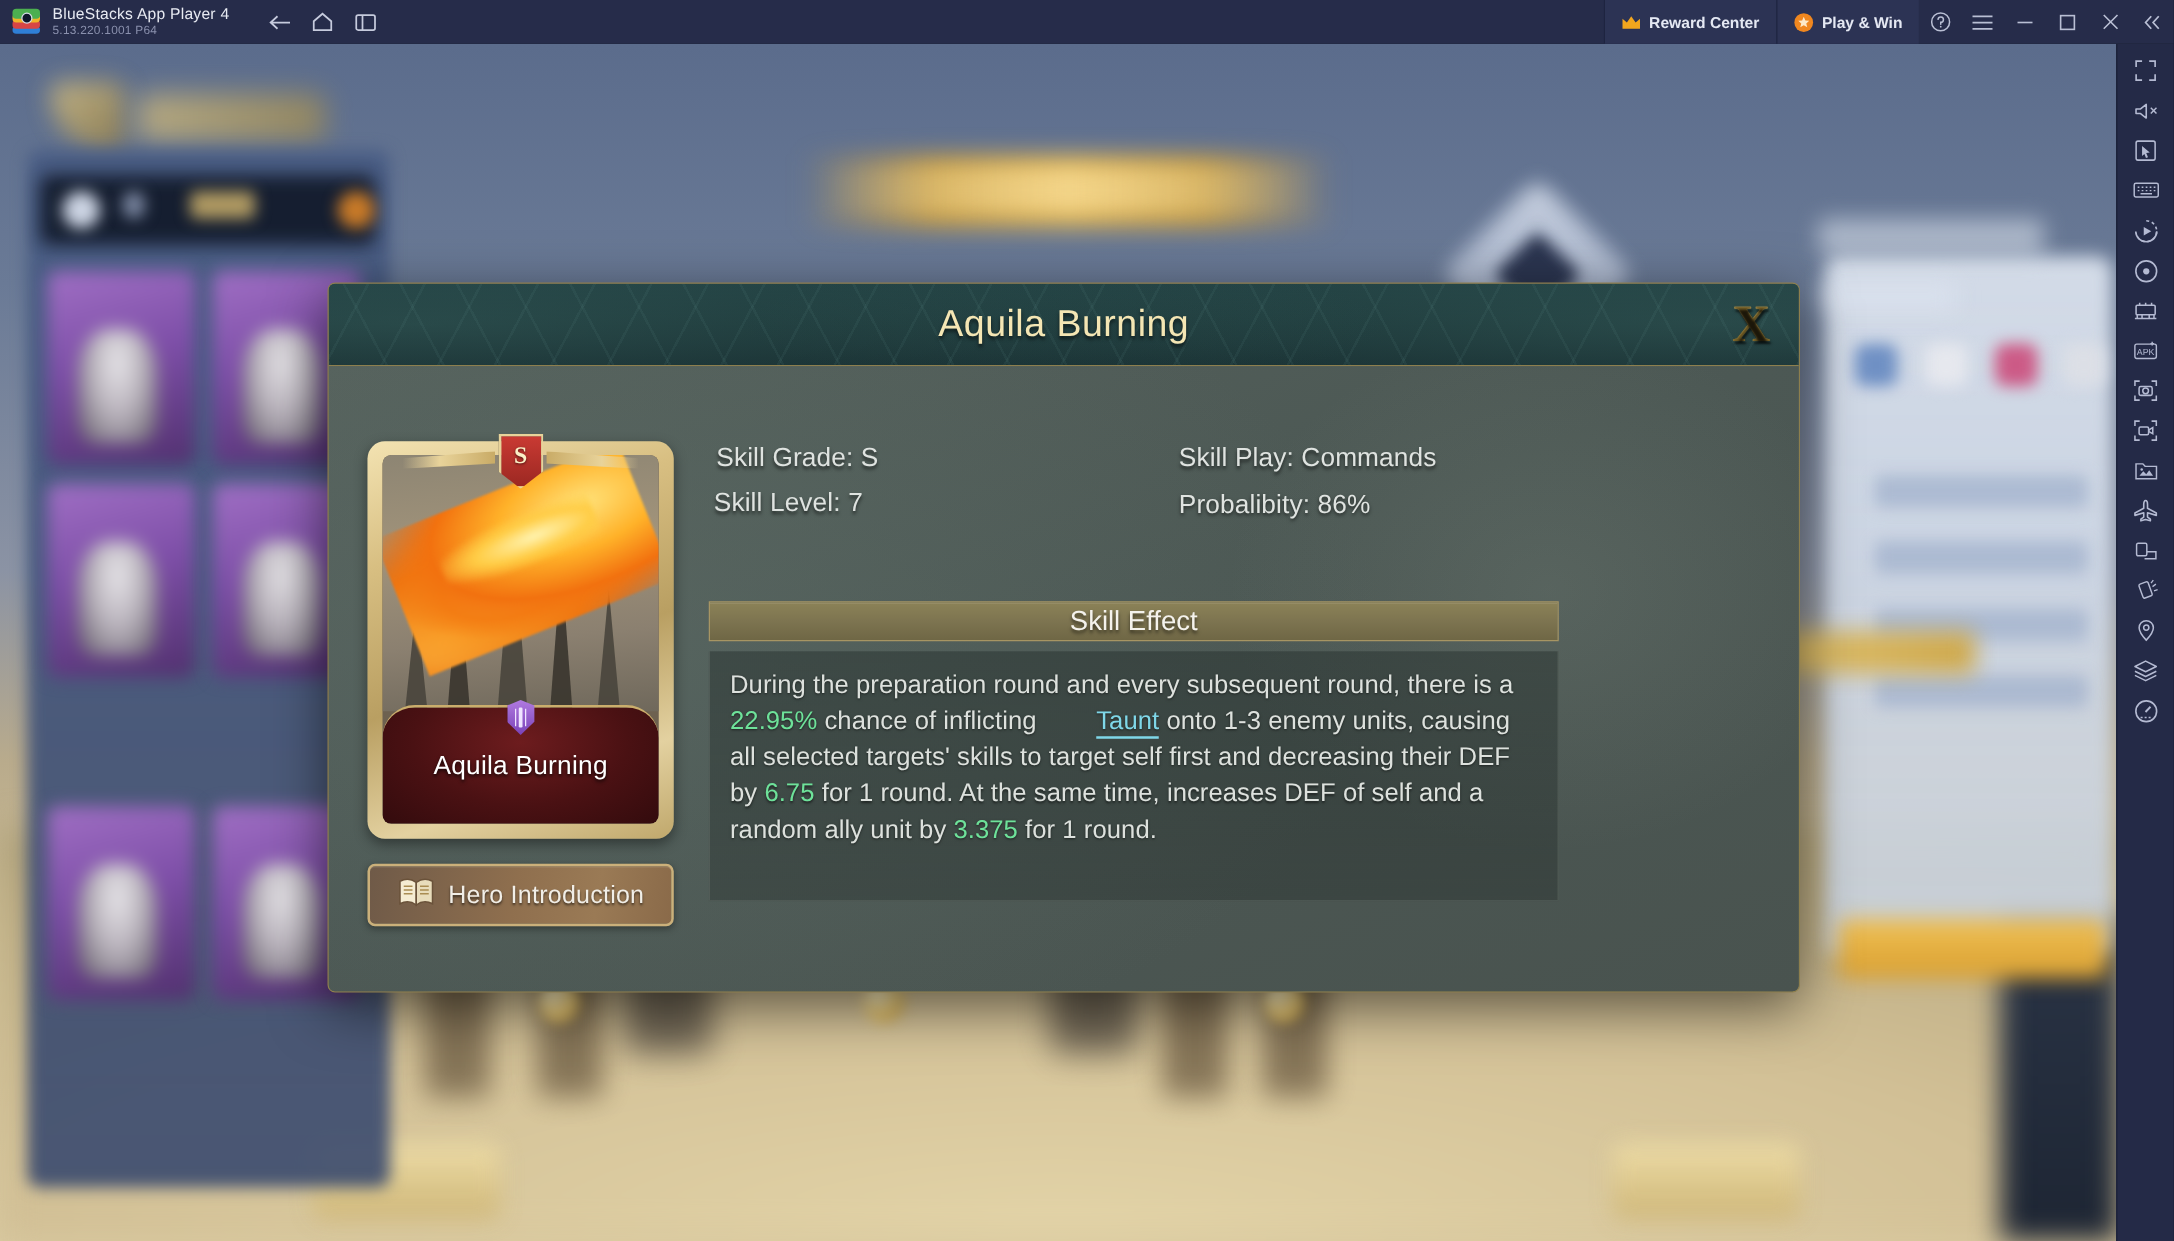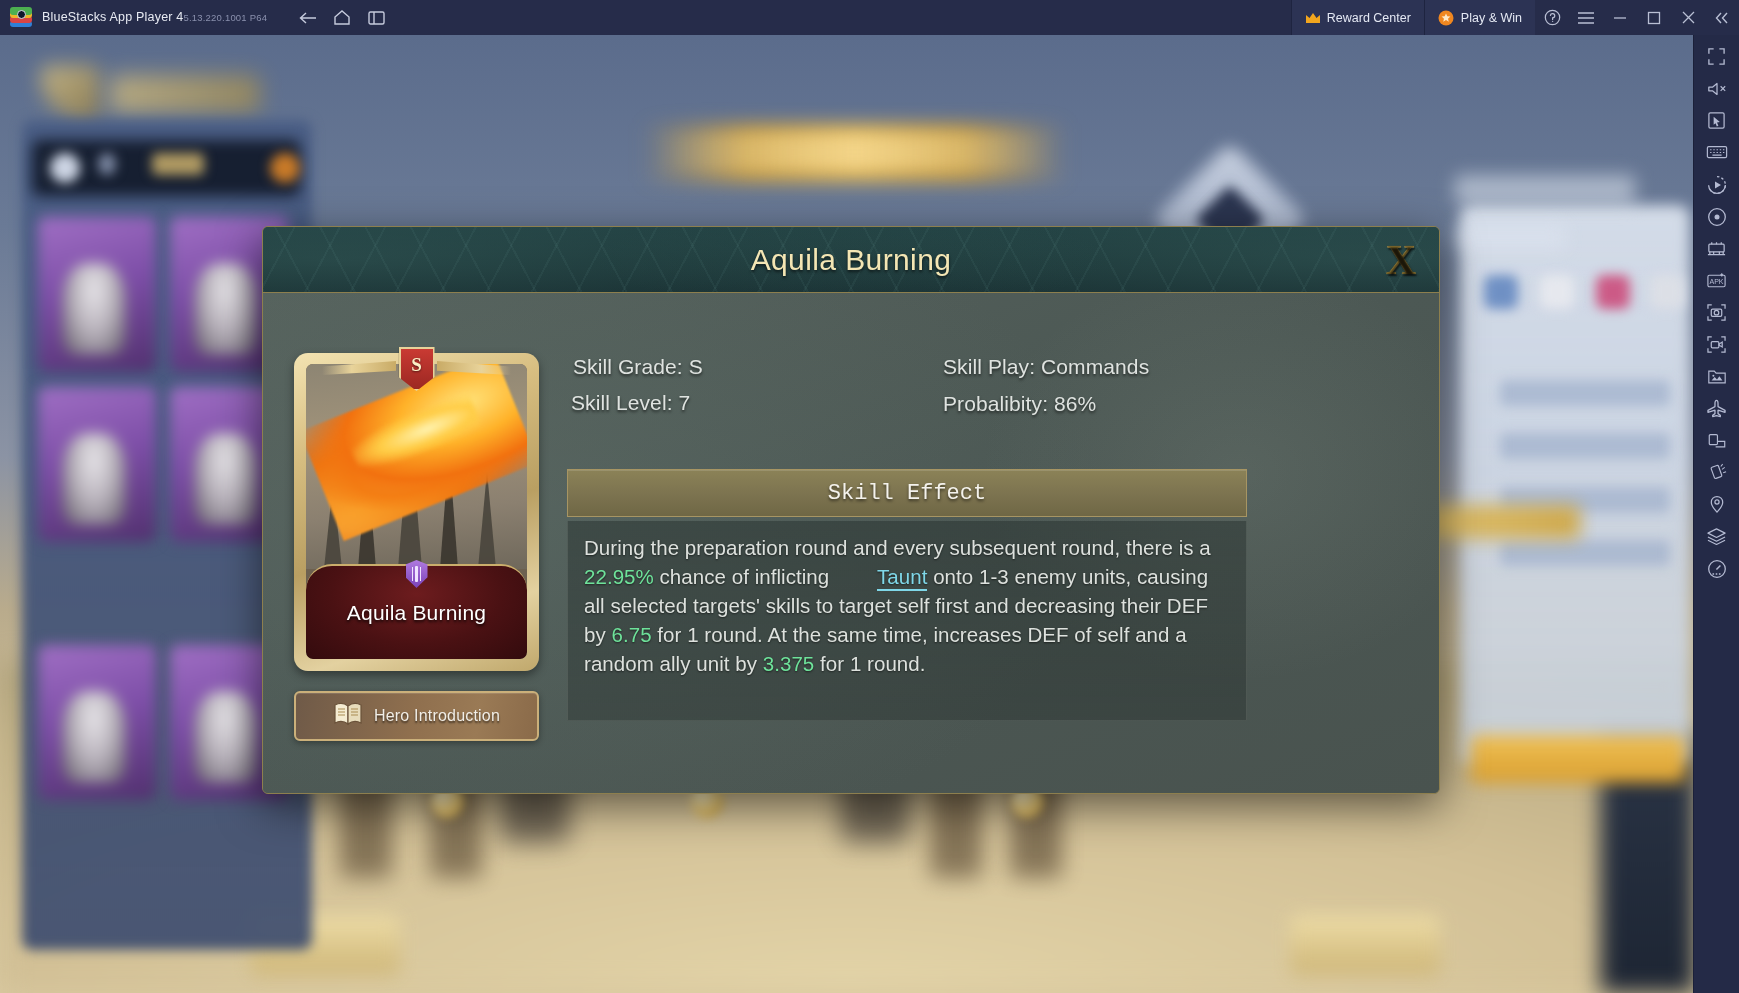--- a/index.html
+++ b/index.html
@@ -24,31 +24,31 @@
   }
   .bs-logo i { position:absolute; left:0; border-radius: 3px; display:block; }
   .bs-logo .l1 { top: 14px; width:22px; height:6px; background:#2f7fd6; }
   .bs-logo .l2 { top: 9px;  width:22px; height:7px; background:#d84545; }
   .bs-logo .l3 { top: 4px;  width:22px; height:7px; background:#f0b429; }
   .bs-logo .l4 { top: 0px;  width:22px; height:8px; background:#4caf50; }
   .bs-logo .eye {
     position:absolute; left:7px; top:3px; width:9px; height:9px;
     background:#10182c; border-radius:50%; border:1.5px solid #d8dde8;
   }
-  .bs-title-wrap { display:flex; flex-direction:row; justify-content:center; line-height:1.05; }
+  .bs-title-wrap { display:flex; flex-direction:column; justify-content:center; line-height:1.05; }
   #bs-name { color:#e7eaf2; font-size:12.5px; letter-spacing:.2px; }
   #bs-ver  { color:#8a90ad; font-size:9.5px; margin-top:2px; letter-spacing:.2px; }
 
   .navbtns { display:flex; align-items:center; gap:4px; margin-left:26px; }
   .navbtn {
     width:30px; height:26px; display:flex; align-items:center; justify-content:center;
     color:#c6cbdd; cursor:pointer; border-radius:3px;
   }
 
-  .tb-right { margin-left:auto; display:flex; align-items:center; height:34px; }
+  .tb-right { margin-left:auto; display:flex; align-items:center; height:34px;font-weight:bold; }
   .tb-pill {
     height:35px; display:flex; align-items:center; gap:7px; padding:0 13px;
     background:#2c3354; color:#e4e8f3; font-size:12.5px; cursor:pointer;
     border-left:1px solid #1e2440;
   }
   .crown {
     width:15px; height:11px; position:relative; flex:none;
   }
   .crown svg, .star svg { display:block; }
   .winbtn {
@@ -329,42 +329,41 @@
   
   #hero-intro {
     position:absolute; left:31px; top:398px; width:245px; height:50px;
     border:2px solid #cbb07a; border-radius:6px;
     background: linear-gradient(100deg, #6f5a48 0%, #8f6f4e 48%, #9a7a55 75%, #8a6a49 100%);
     display:flex; align-items:center; justify-content:center; gap:11px;
     cursor:pointer;
     box-shadow: inset 0 1px 0 rgba(255,255,255,.12), 0 2px 6px rgba(0,0,0,.35);
   }
   #hero-intro-label {
-    color:#f1eee7; font-size:16px; letter-spacing:.2px;
+    color:#f1eee7; font-size:20px; letter-spacing:.2px;
     text-shadow:0 2px 2px rgba(0,0,0,.6);
   }
 
   
   .stat-row {
     position:absolute; color:#dfe3e0; font-size:21px; letter-spacing:.1px;
     text-shadow:0 2px 3px rgba(0,0,0,.6);
     white-space:nowrap;
   }
   #stat-grade { left:310px; top:62px; }
   #stat-level { left:308px; top:98px; }
   #stat-type  { left:680px; top:62px; }
   #stat-prob  { left:680px; top:99px; }
 
   #skill-effect-header {
-    position:absolute; left:304px; top:176px; width:680px; height:48px;
+    position:absolute; left:304px; top:188px; width:680px; height:32px;
     border:1px solid #a79563;
     background: linear-gradient(180deg,#8b8257 0%, #7d7450 50%, #6f6745 100%);
     display:flex; align-items:center; justify-content:center;
     box-shadow: inset 0 1px 0 rgba(255,255,255,.13);
-    font-family: Liberation Mono, monospace;
   }
   #skill-effect-header span {
     color:#f4f2ec; font-size:22px; text-shadow:0 2px 3px rgba(0,0,0,.55);
   }
   #skill-desc-box {
     position:absolute; left:304px; top:228px; width:680px; height:200px;
     background: linear-gradient(180deg, rgba(30,40,38,.42), rgba(26,34,32,.30));
     border:1px solid rgba(150,160,150,.22);
     border-top:none;
     padding:12px 16px 10px 16px;

